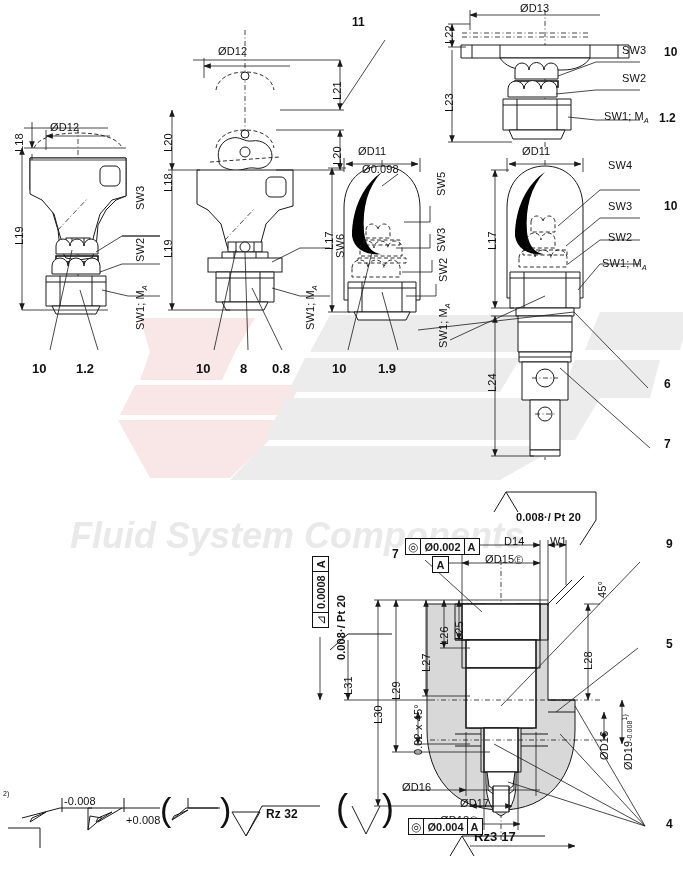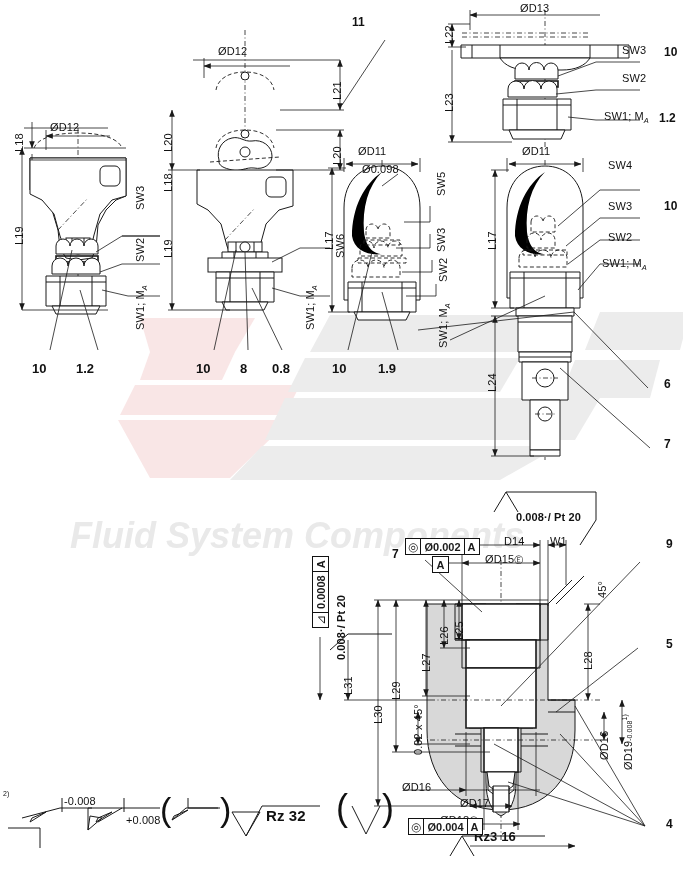--- a/index.html
+++ b/index.html
@@ -556,21 +556,21 @@
   <div class="lbl dim vert" style="left:413px;top:755px;">0.02 x 45°</div>
   <div class="lbl dim vert" style="left:597px;top:598px;">45°</div>
 
   <div class="lbl dim vert" style="left:599px;top:760px;">ØD16</div>
   <div class="lbl dim vert" style="left:621px;top:770px;"><span>ØD19</span><span class="tiny">-0.008</span><span class="tiny sup">1)</span></div>
 
   <div class="lbl dim" style="left:402px;top:782px;">ØD16</div>
   <div class="lbl dim" style="left:460px;top:798px;">ØD17</div>
   <div class="lbl dim" style="left:440px;top:815px;"><span>ØD18</span><span class="small">Ⓔ</span></div>
 
-  <div class="lbl dim bold" style="left:474px;top:830px;">Rz3 16</div>
+  <div class="lbl dim bold" style="left:474px;top:830px;">Rz3 17</div>
   <div class="lbl dim bold vert" style="left:336px;top:660px;font-size:11px;">0.008·/ Pt 20</div>
 
   <div class="lbl bold15" style="left:392px;top:548px;">7</div>
   <div class="lbl bold15" style="left:666px;top:538px;">9</div>
   <div class="lbl bold15" style="left:666px;top:638px;">5</div>
   <div class="lbl bold15" style="left:666px;top:818px;">4</div>
 
   <div class="fcf" style="left:405px;top:538px;">
     <div class="sym">◎</div>
     <div>Ø0.002</div>
@@ -586,19 +586,19 @@
 
   <div class="fcf" style="left:408px;top:818px;">
     <div class="sym">◎</div>
     <div>Ø0.004</div>
     <div>A</div>
   </div>
 
   <div class="lbl tiny" style="left:3px;top:790px;">2)</div>
   <div class="lbl dim" style="left:64px;top:796px;">-0.008</div>
   <div class="lbl dim" style="left:126px;top:796px;margin-top:19px;">+0.008</div>
-  <div class="lbl dim bold" style="left:266px;top:808px;font-size:15px;">Rz 32</div>
+  <div class="lbl dim bold" style="left:266px;top:808px;font-size:12px;">Rz 32</div>
   <div class="lbl" style="left:160px;top:792px;font-size:34px;color:#111;">(</div>
   <div class="lbl" style="left:220px;top:792px;font-size:34px;color:#111;">)</div>
   <div class="lbl" style="left:336px;top:790px;font-size:36px;color:#111;">(</div>
   <div class="lbl" style="left:382px;top:790px;font-size:36px;color:#111;">)</div>
 
 </div>
 
 </body></html>

